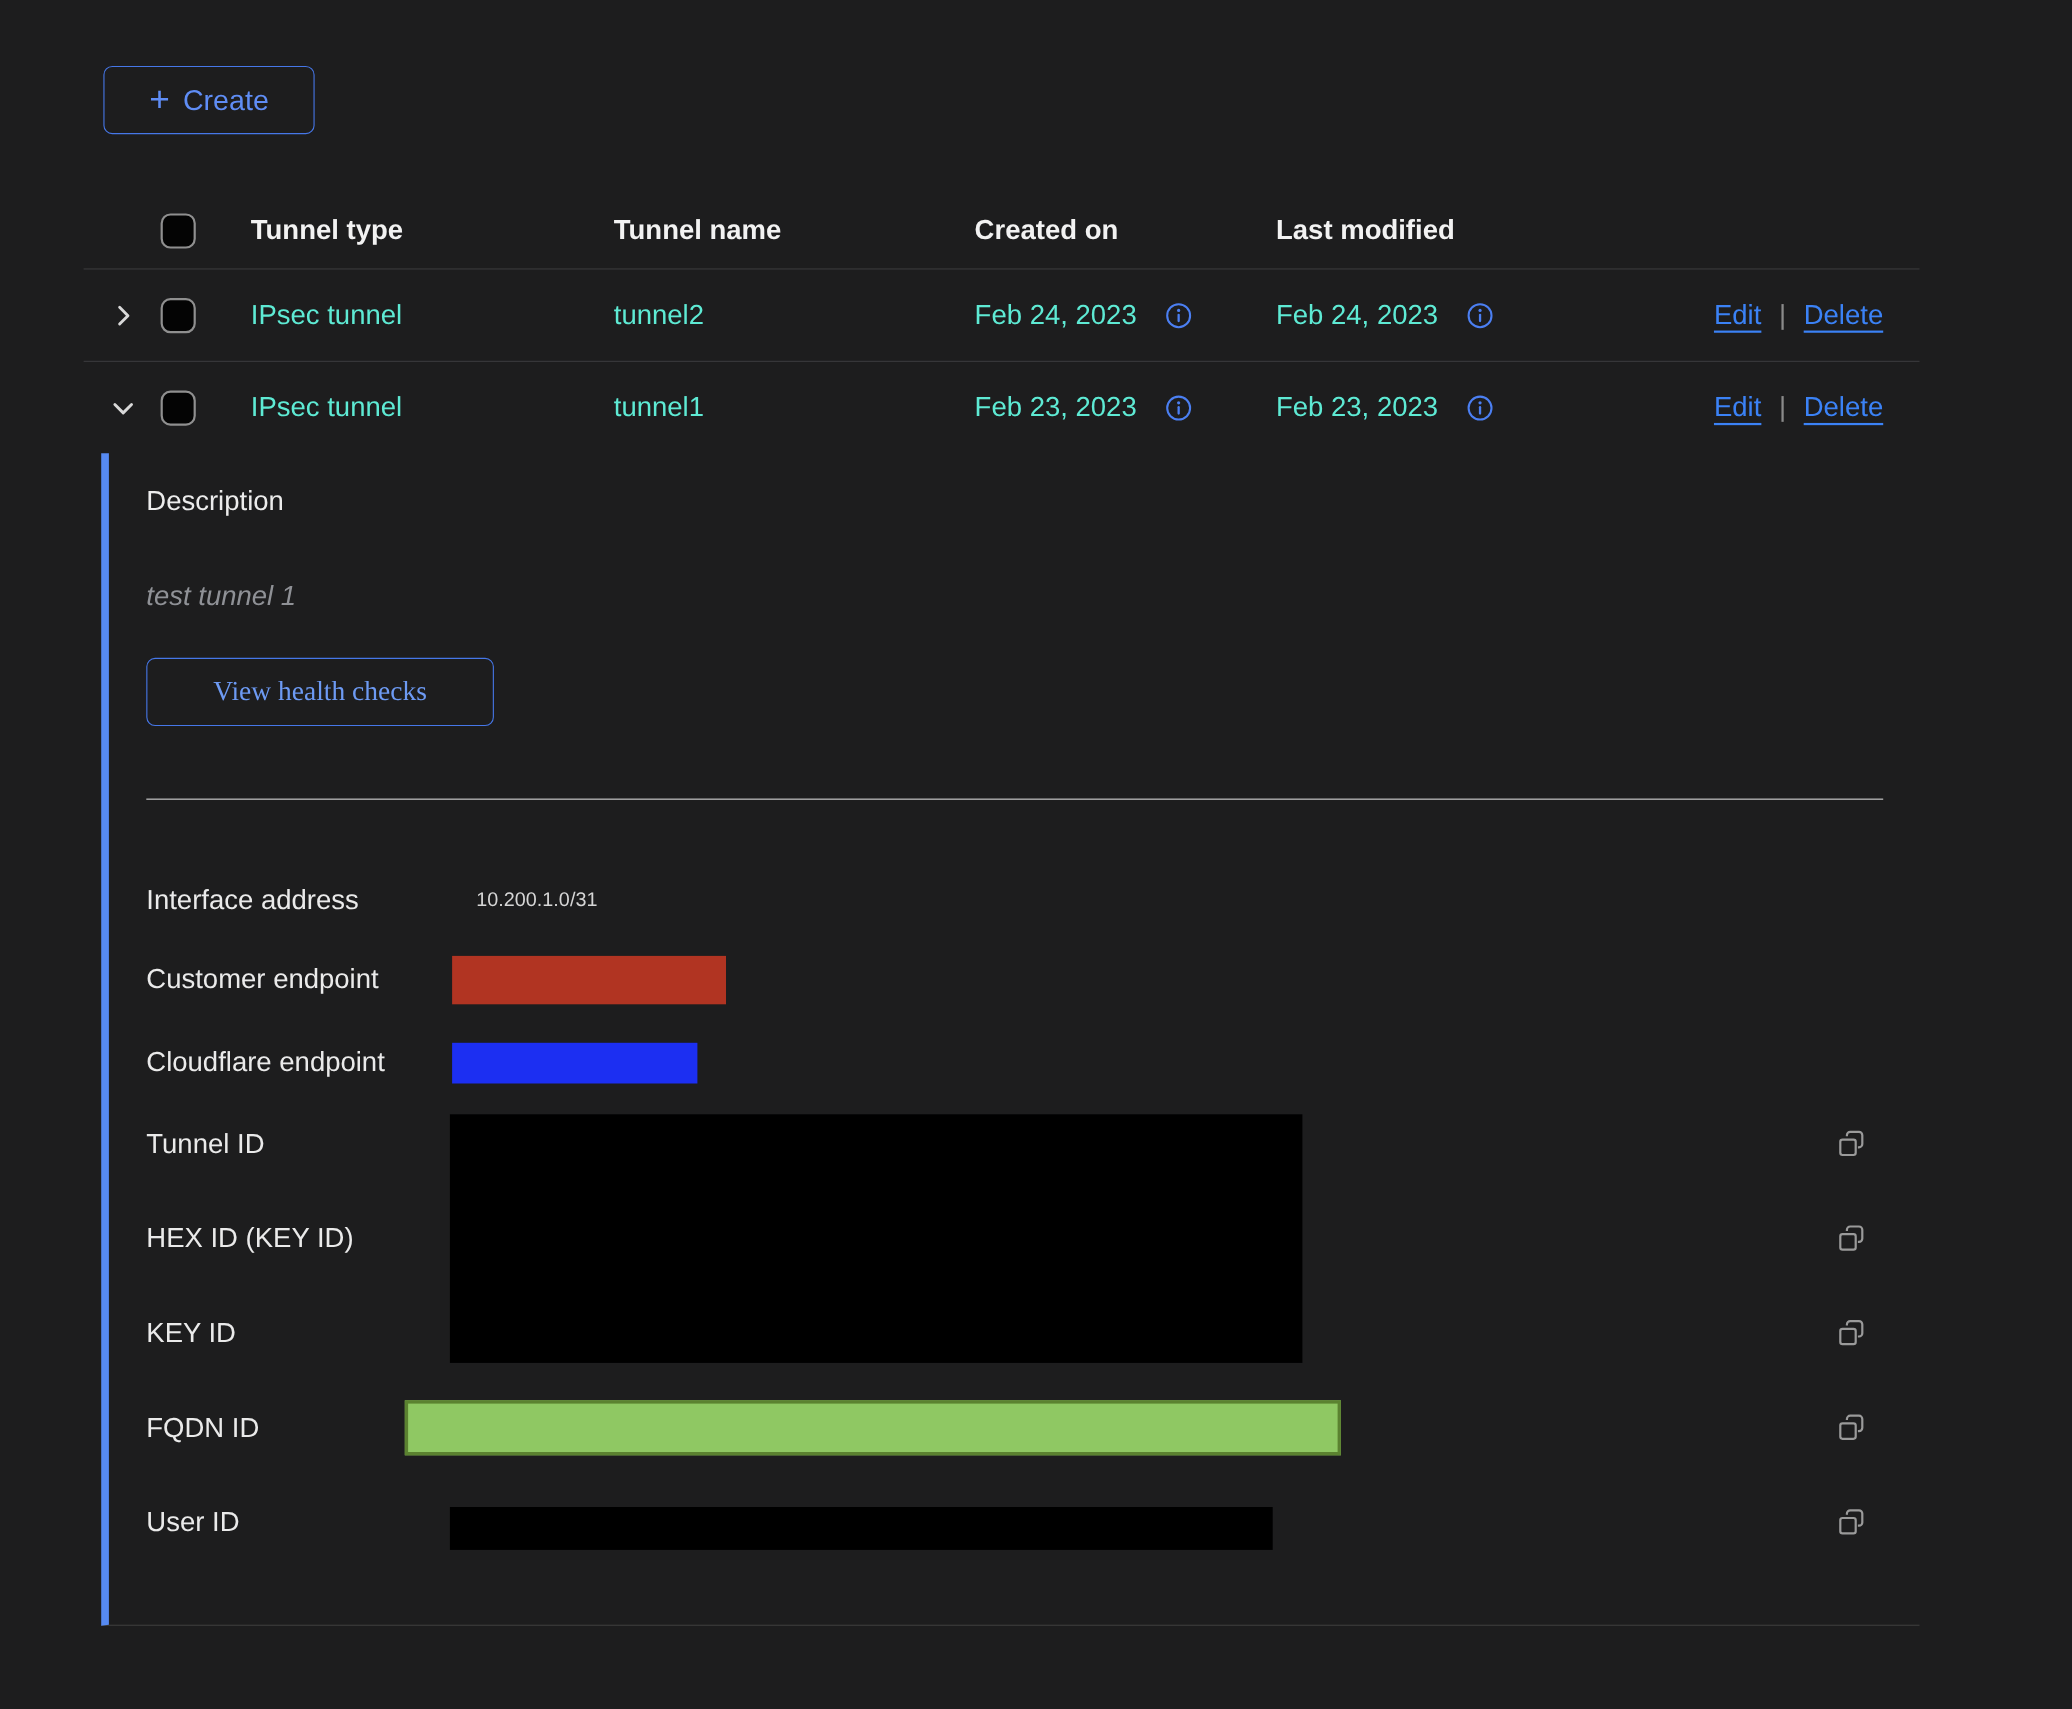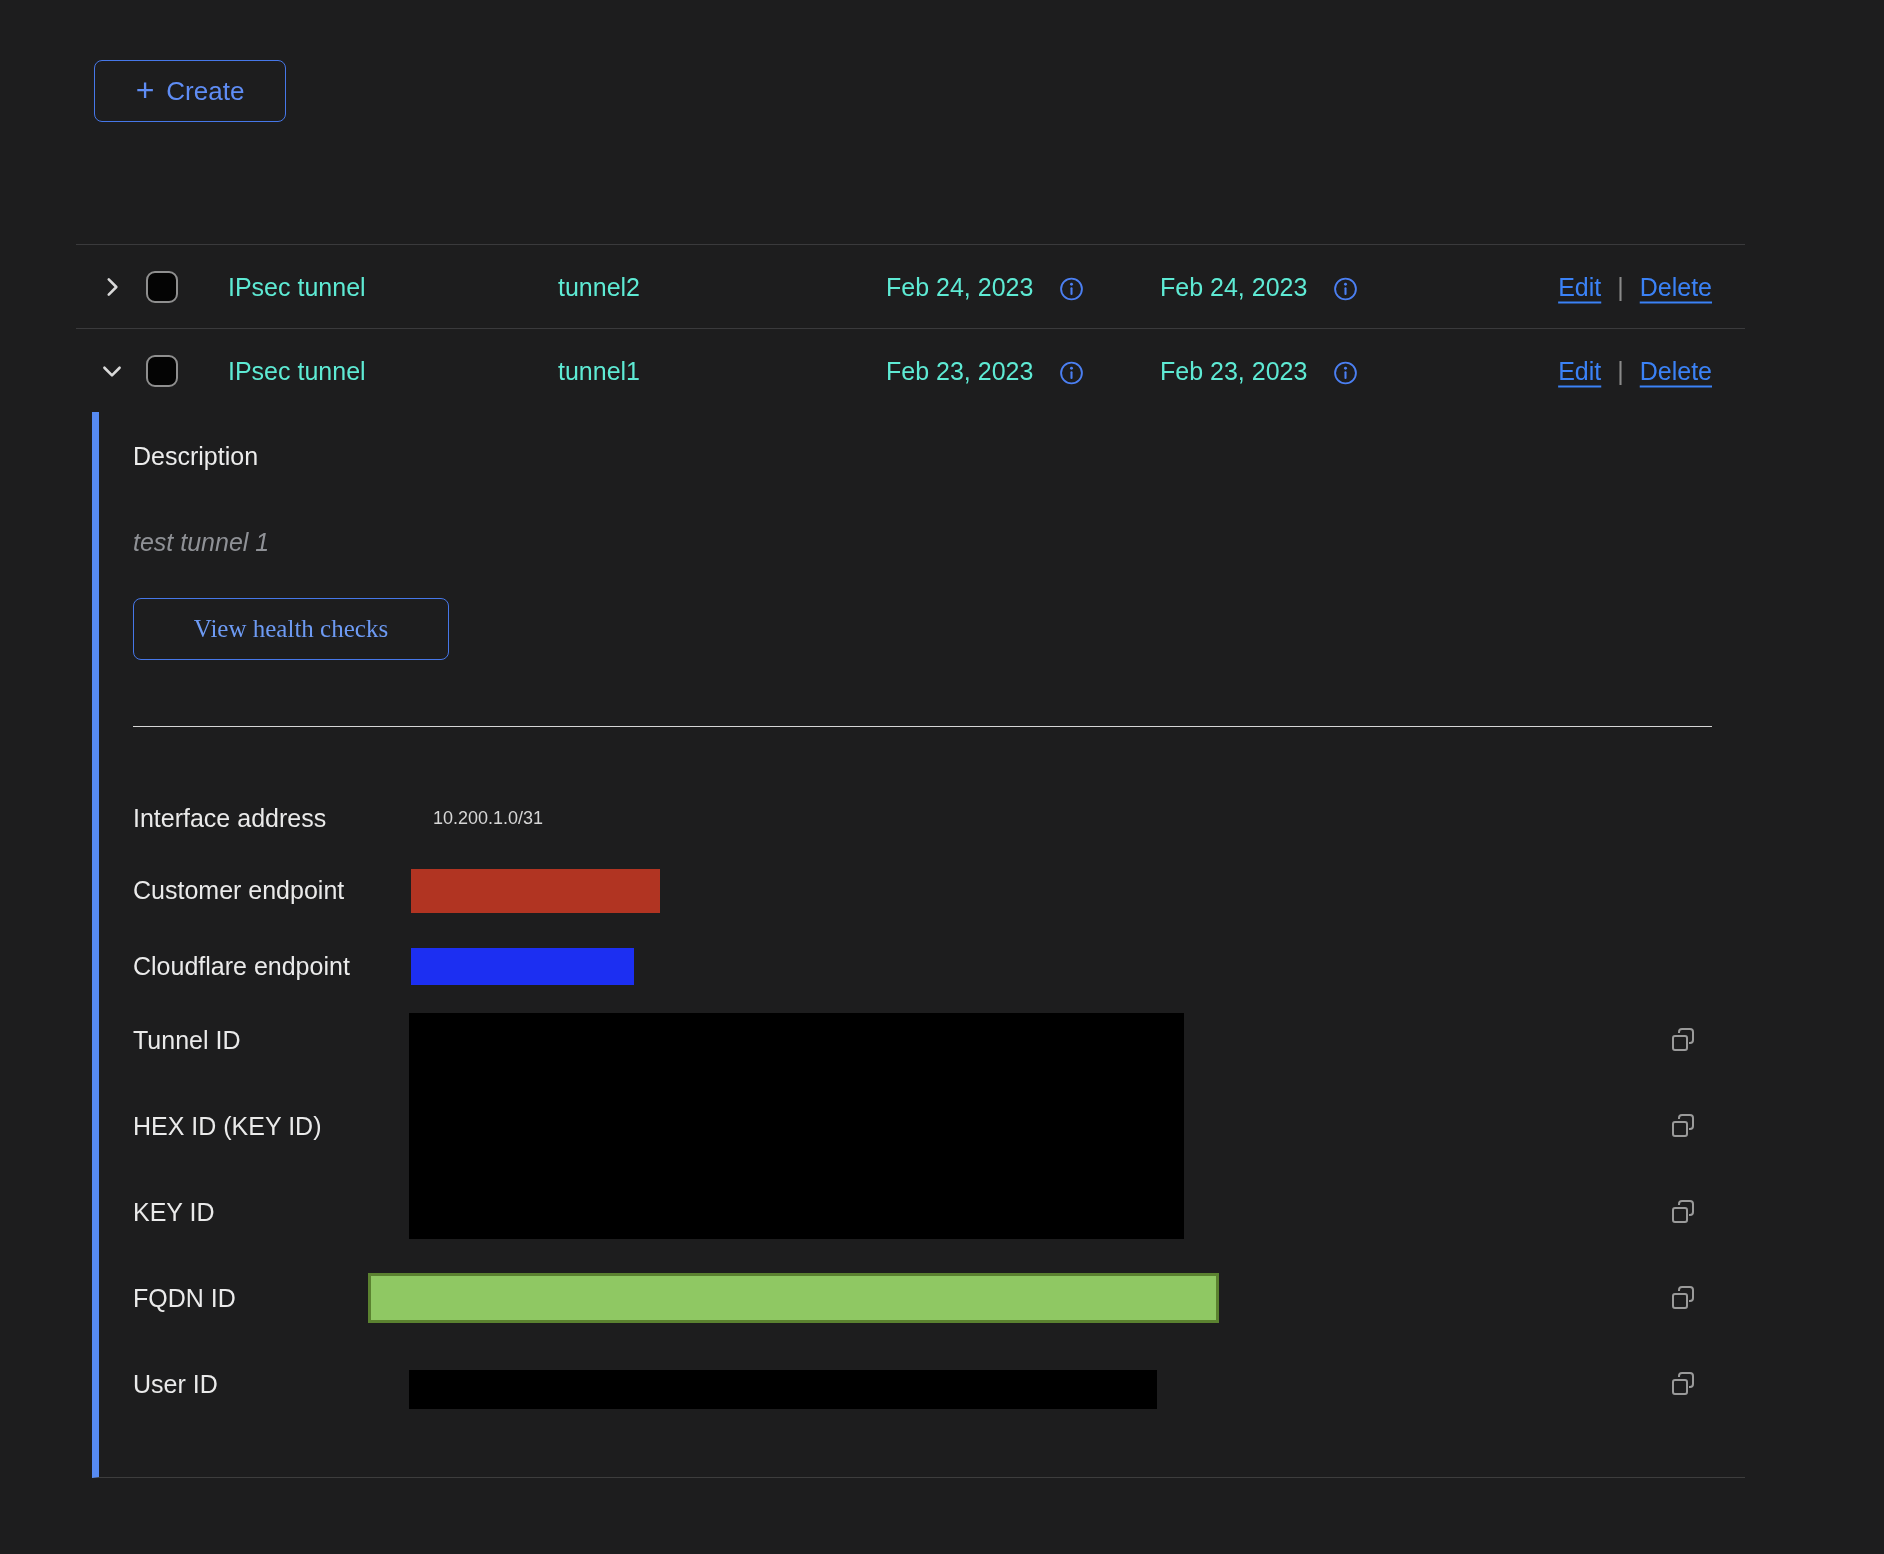--- a/index.html
+++ b/index.html
@@ -50,21 +50,21 @@
 
   .hdr .cell { font-weight: 700; color: #f2f2f2; font-size: 25px; }
   .body-text { font-size: 25px; color: #5eead4; }
 
   .checkbox {
     display: block; width: 32px; height: 32px;
     border: 2px solid #8f8f8f; border-radius: 9px;
     background: #040404; cursor: pointer;
   }
 
-  .date-wrap { display: inline-flex; align-items: flex-end; gap: 26px; }
+  .date-wrap { display: inline-flex; align-items: center; gap: 26px; }
   .info-icon { display: inline-flex; width: 25px; height: 25px; cursor: pointer; }
 
   .link {
     color: #3b82f6; font-size: 25px;
     text-decoration: underline; text-underline-offset: 6px; text-decoration-thickness: 1.5px;
     cursor: pointer;
   }
   .action-sep { color: #8a8a8a; font-size: 25px; margin: 0 16px; text-decoration: none; }
 
   
@@ -111,20 +111,29 @@
 </head>
 <body>
 
 <div class="page">
 
   <button class="create-btn">
     <span class="plus">+</span>
     <span>Create</span>
   </button>
 
+  <div class="tbl-row hdr">
+    <span class="cell c-checkbox">
+        <span class="checkbox"></span>
+      </span>
+    <span class="cell c-type">Tunnel type</span>
+    <span class="cell c-name">Tunnel name</span>
+    <span class="cell c-created">Created on</span>
+    <span class="cell c-modified">Last modified</span>
+  </div>
   <div class="tbl-divider" style="top:244px"></div>
 
   <div class="tbl-row row1">
     <span class="cell c-chevron">
       <svg width="26" height="26" viewBox="0 0 24 24" fill="none" stroke="#d9d9d9" stroke-width="2.4" stroke-linecap="round" stroke-linejoin="round">
           <path d="M9 5 L16 12 L9 19"></path>
         </svg>
     </span>
     <span class="cell c-checkbox">
         <span class="checkbox"></span>

